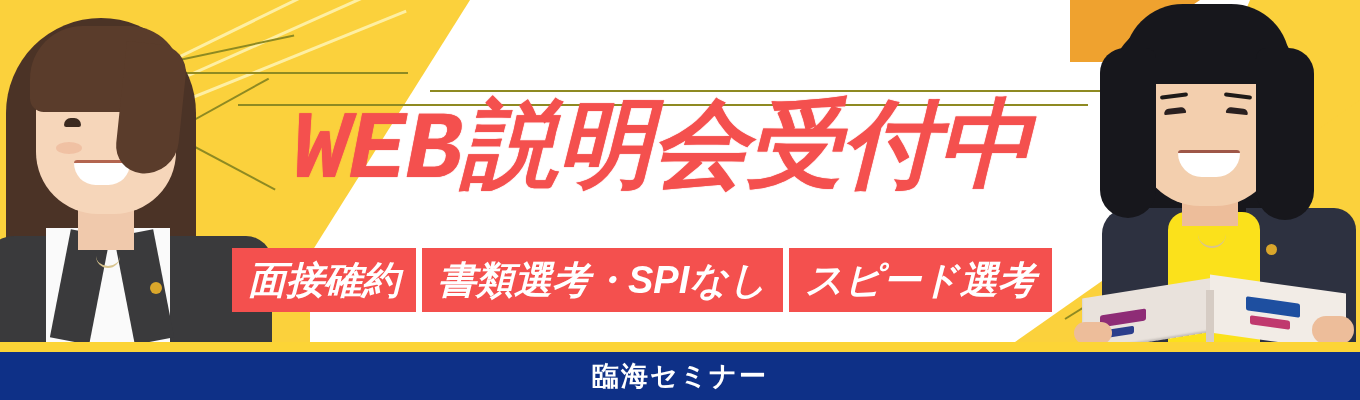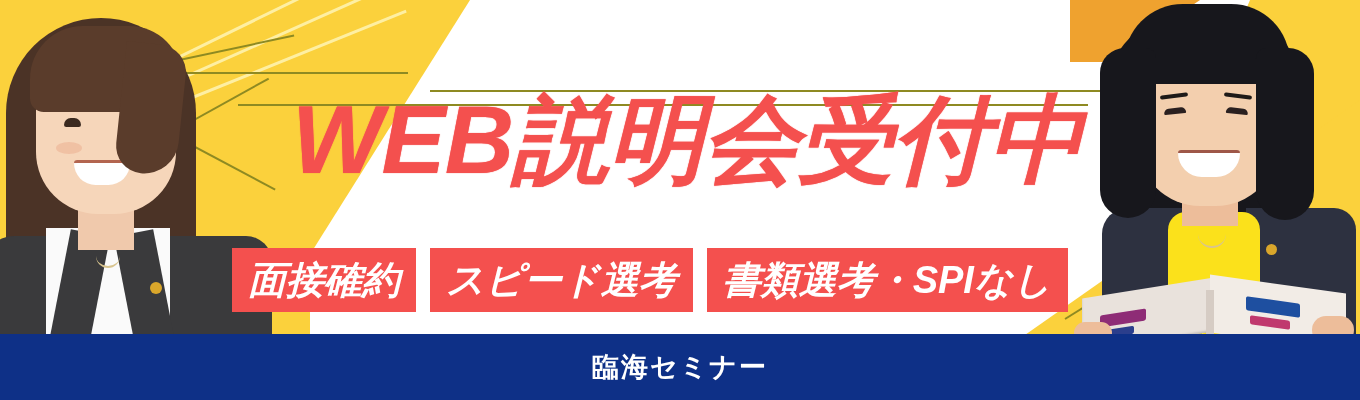--- a/index.html
+++ b/index.html
@@ -140,59 +140,60 @@
     font-weight:700;
     font-style:italic;
     letter-spacing:.5px;
     white-space:nowrap;
     line-height:1;
   }
 
   
   .headline{
     position:absolute;
-    left:292px; top:92px;
+    left:292px; top:104px;
     color:#F4504E;
     font-size:96px;
     font-weight:700;
     font-style:italic;
     letter-spacing:-1px;
     line-height:1;
     white-space:nowrap;
     text-shadow:0 0 1px #F4504E;
+    font-family:Liberation Mono, monospace;
   }
 
   
   .badges{
     position:absolute;
     left:232px; top:248px;
     display:flex;
     align-items:center;
-    gap:14px;
+    gap:6px;
   }
   .badge{
     background:#F4504E;
     color:#FFFFFF;
     font-size:38px;
     font-weight:700;
     font-style:italic;
     line-height:1;
     display:flex;
     align-items:center;
     justify-content:center;
     padding:13px 16px;
     white-space:nowrap;
     letter-spacing:0px;
   }
 
   
   .bottom-bar{
     position:absolute;
     left:0; bottom:0;
-    width:1360px; height:66px;
+    width:1360px; height:48px;
     background:#0E3087;
     display:flex;
     align-items:center;
     justify-content:center;
   }
   .bottom-bar-text{
     color:#FFFFFF;
     font-size:27px;
     font-weight:700;
     letter-spacing:2px;
@@ -270,21 +271,21 @@
     <div class="pr-ink d"></div>
     <div class="pr-hand-l"></div>
     <div class="pr-hand-r"></div>
   </div>
 
 
   <div class="headline">WEB説明会受付中</div>
 
   <div class="badges">
     <div class="badge">面接確約</div>
+    <div class="badge">書類選考・SPIなし</div>
     <div class="badge">スピード選考</div>
-    <div class="badge">書類選考・SPIなし</div>
   </div>
 
   <div class="bottom-bar">
     <div class="bottom-bar-text">臨海セミナー</div>
   </div>
 
 </div>
 
 </body></html>

